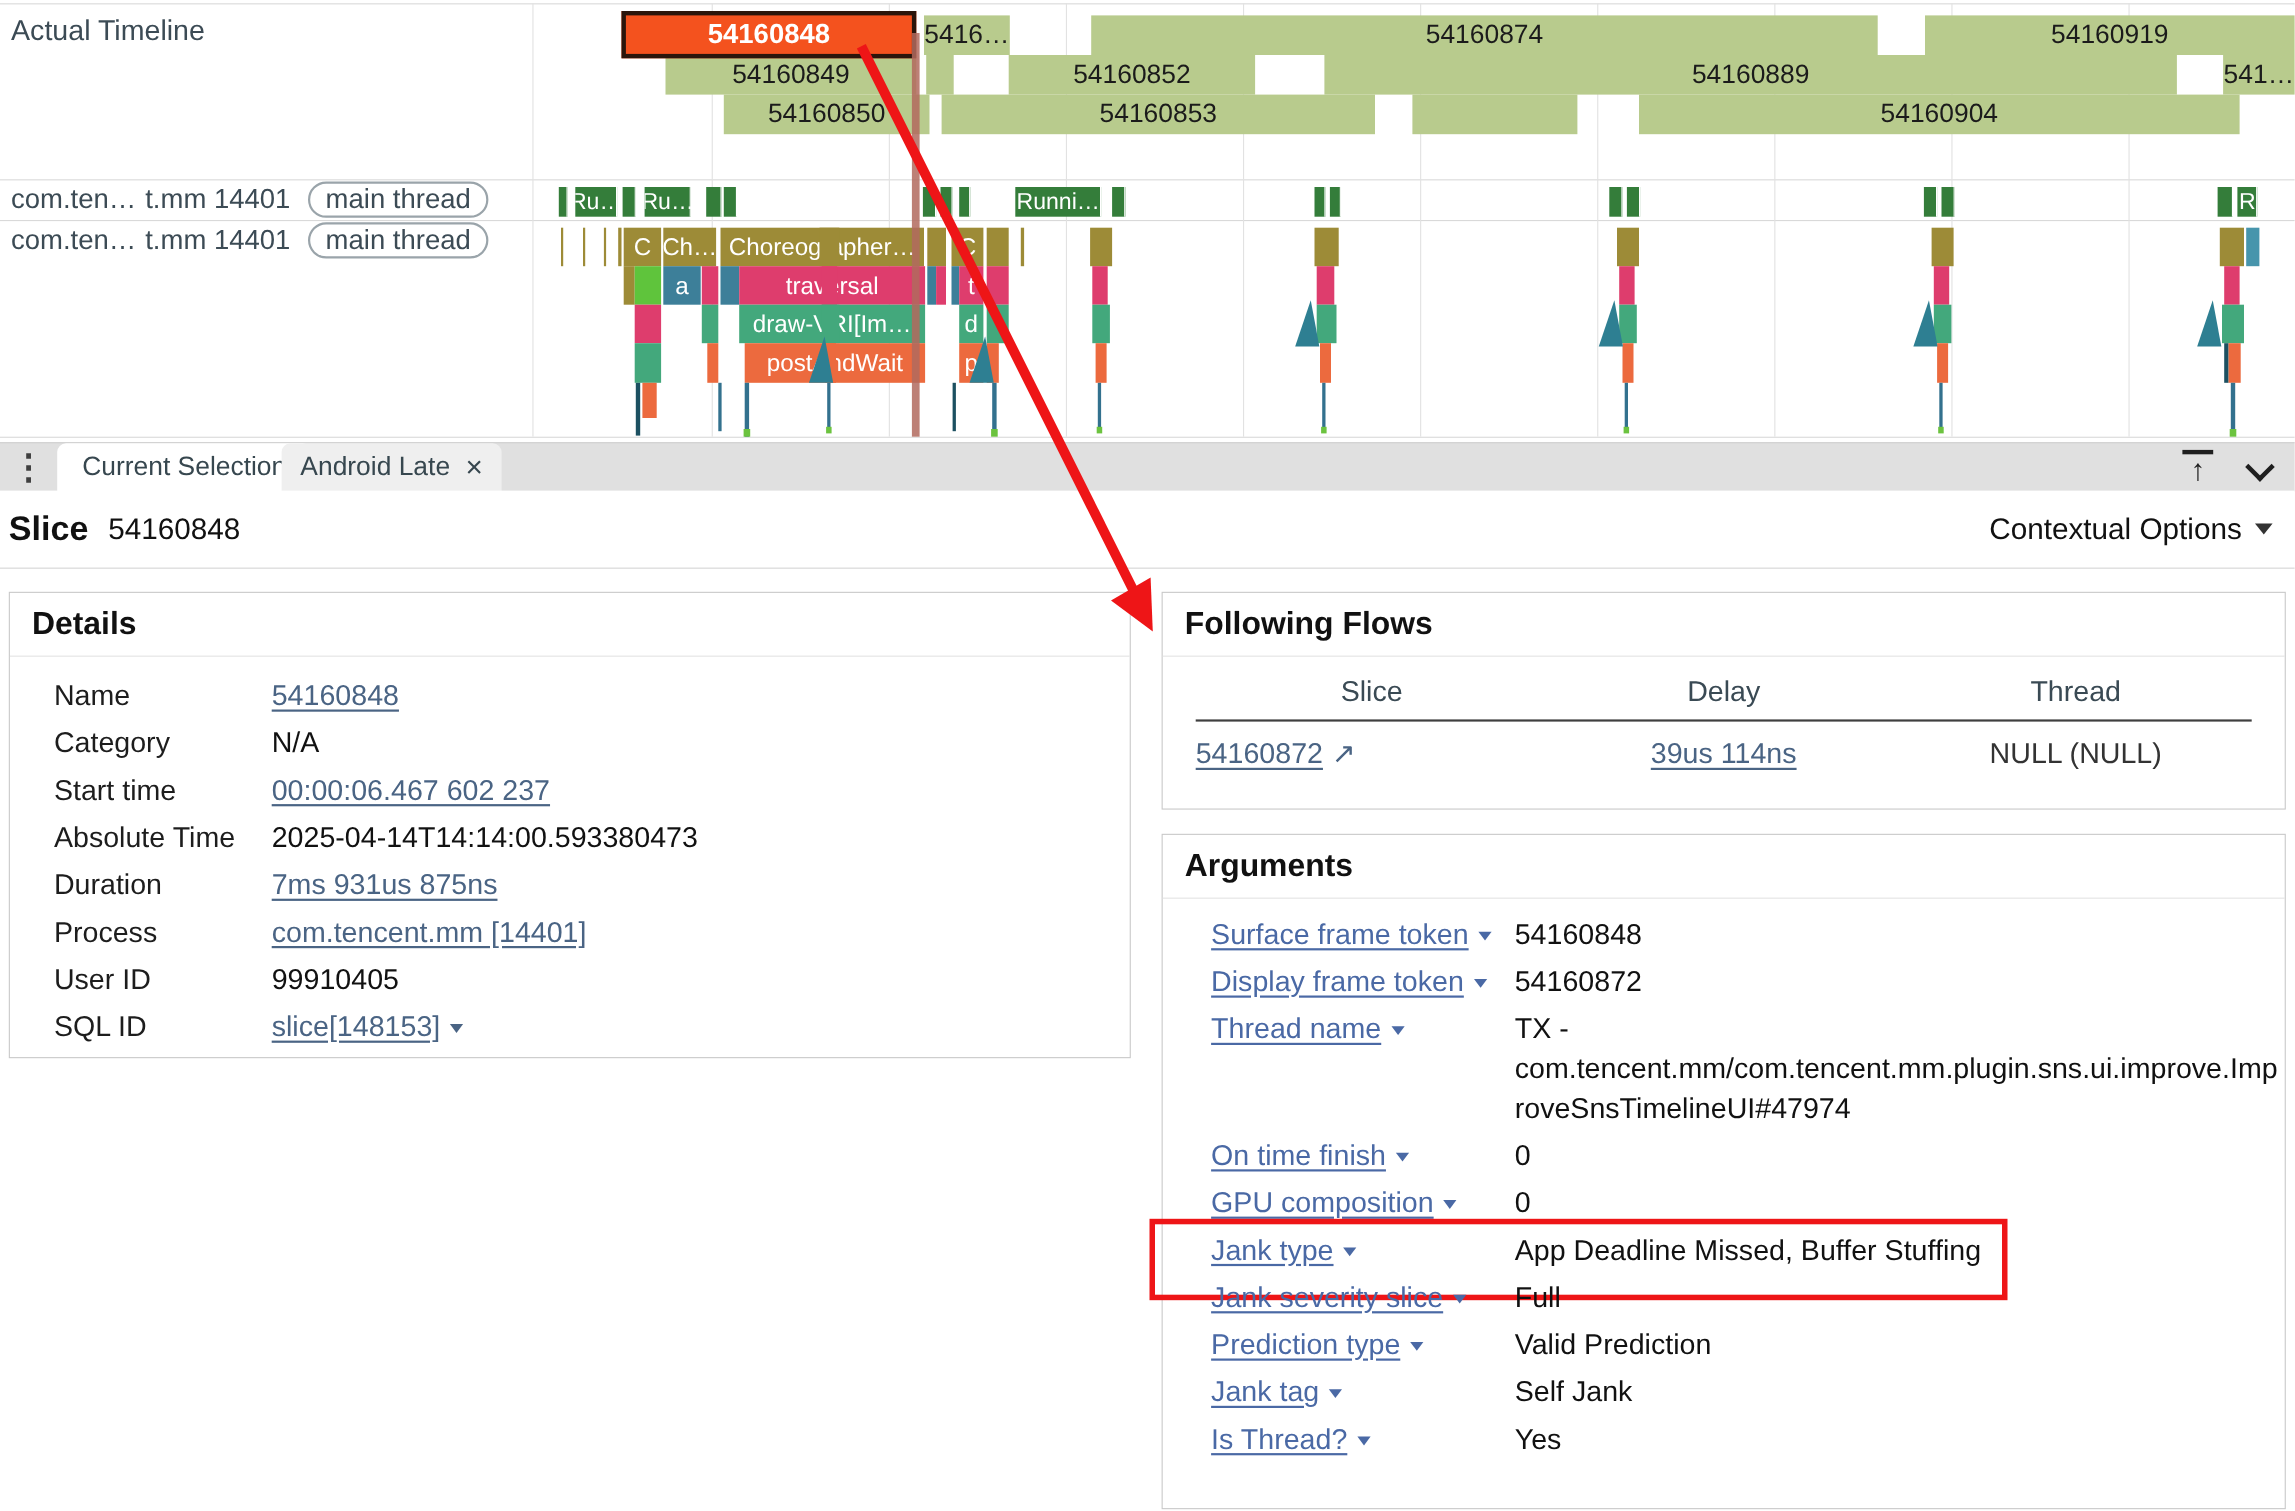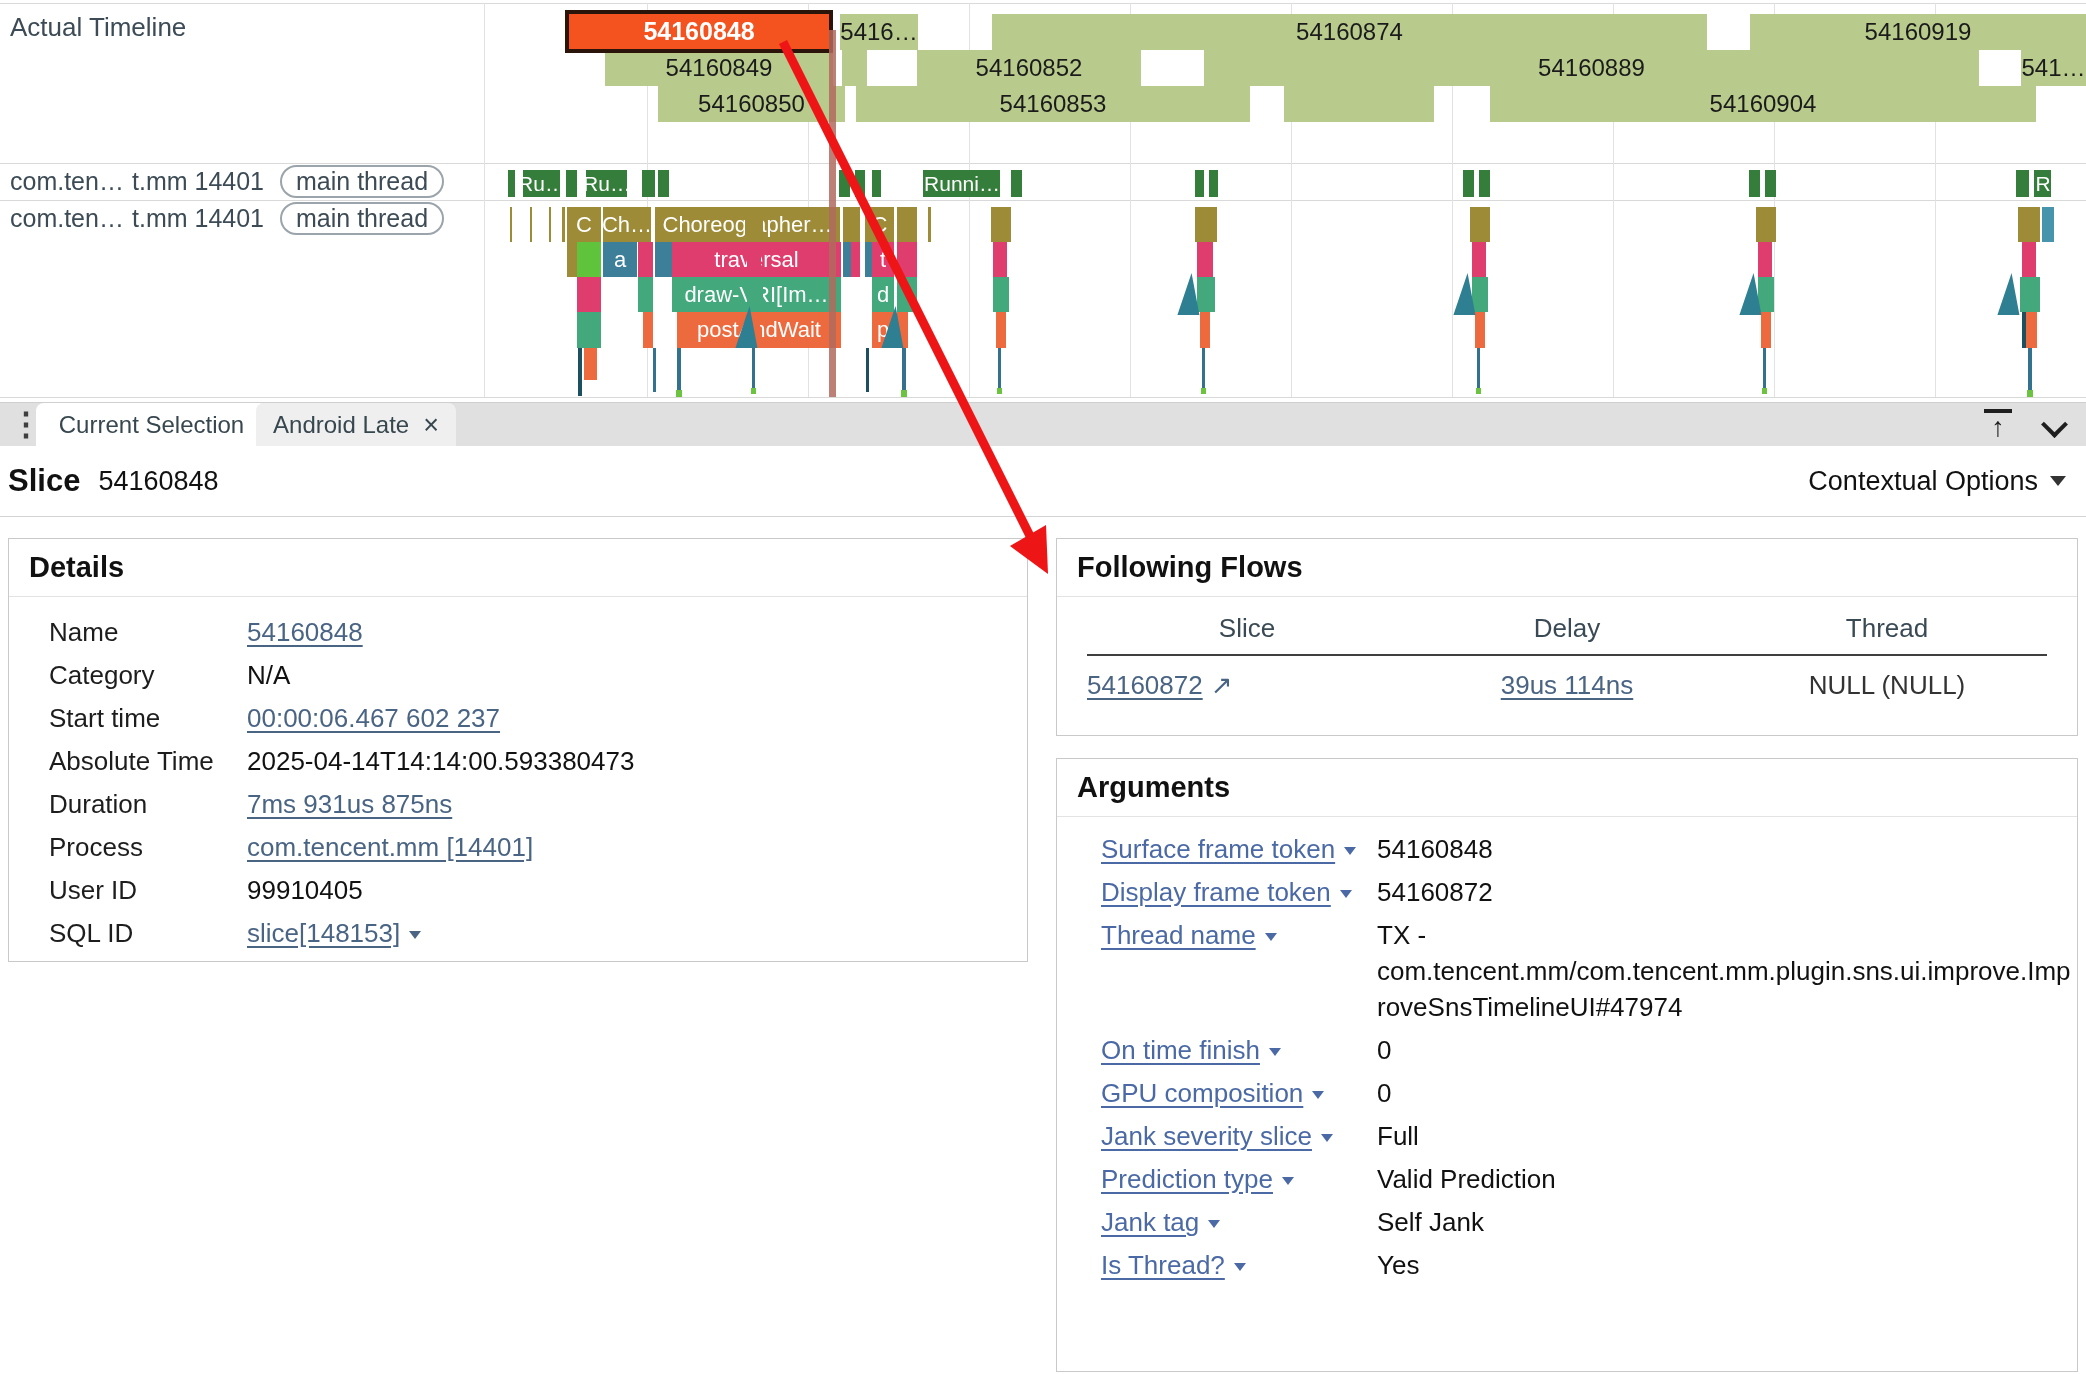--- a/index.html
+++ b/index.html
@@ -227,21 +227,21 @@
     </div>
     <div class="thread-row" style="top: 200px;">
       <div class="proc">com.ten…</div>
       <div class="tname">t.mm 14401</div>
       <div class="badge">main thread</div>
     </div>
   </div>
 
 <div id="tabbar">
   <div class="kebab">⋮</div>
-  <div class="tab active" style="left:36px;width:231px">
+  <div class="tab active" style="left:52px;width:231px">
     <span>Current Selection</span>
   </div>
   <div class="tab inactive" style="left:256px;width:200px">
     <span>Android Late</span>
     <span class="x">×</span>
   </div>
   <div class="icon-top">
     <div class="bar"></div>
     <div class="arr">↑</div>
   </div>
@@ -330,20 +330,25 @@
       </div>
       <div class="arow">
         <div class="ak"><span class="alnk">On time finish</span><span class="caret sm" style="color: rgb(74, 105, 165);"></span></div>
         <div class="av">0</div>
       </div>
       <div class="arow">
         <div class="ak"><span class="alnk">GPU composition</span><span class="caret sm" style="color: rgb(74, 105, 165);"></span></div>
         <div class="av">0</div>
       </div>
       <div class="arow">
+        <div class="ak"><span class="alnk">Jank type</span><span class="caret sm" style="color: rgb(74, 105, 165);"></span></div>
+        <div class="av">App Deadline Missed, Buffer Stuffing</div>
+        <div class="redbox"></div>
+      </div>
+      <div class="arow">
         <div class="ak"><span class="alnk">Jank severity slice</span><span class="caret sm" style="color: rgb(74, 105, 165);"></span></div>
         <div class="av">Full</div>
       </div>
       <div class="arow">
         <div class="ak"><span class="alnk">Prediction type</span><span class="caret sm" style="color: rgb(74, 105, 165);"></span></div>
         <div class="av">Valid Prediction</div>
       </div>
       <div class="arow">
         <div class="ak"><span class="alnk">Jank tag</span><span class="caret sm" style="color: rgb(74, 105, 165);"></span></div>
         <div class="av">Self Jank</div>

